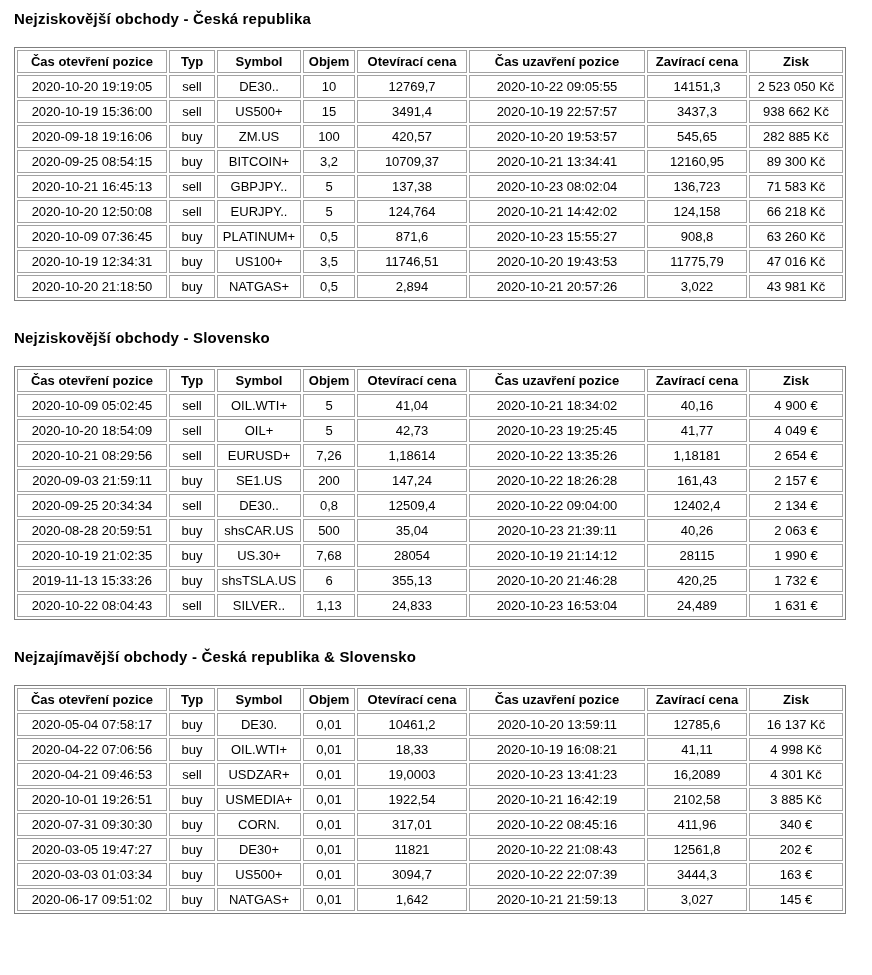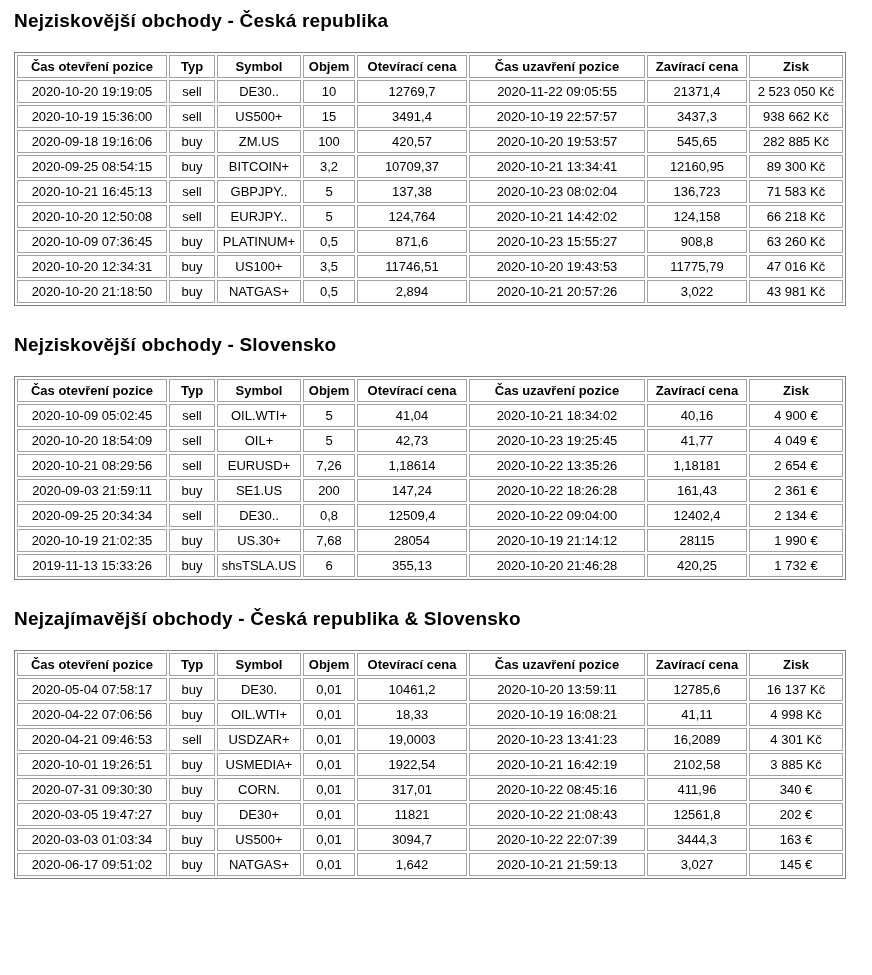--- a/index.html
+++ b/index.html
@@ -9,21 +9,21 @@
     font-family: "Liberation Sans", "DejaVu Sans", sans-serif;
     color: #000000;
   }
   .page {
     width: 872px;
     box-sizing: border-box;
     padding: 10px 8px 20px 14px;
   }
   .section { margin-bottom: 6px; }
   .section-title {
-    font-size: 19px;
+    font-size: 15px;
     font-weight: bold;
     margin: 0 0 20px 0;
     letter-spacing: 0.2px;
   }
   .section + .section .section-title { margin-top: 21px; }
   table.trades {
     border-collapse: separate;
     border-spacing: 2px;
     border: 1px solid #7f7f7f;
     background: #ffffff;
@@ -81,22 +81,22 @@
             <th>Zisk</th>
           </tr>
         </thead>
         <tbody>
           <tr>
             <td>2020-10-20 19:19:05</td>
             <td>sell</td>
             <td>DE30..</td>
             <td>10</td>
             <td>12769,7</td>
-            <td>2020-11-22 09:05:55</td>
-            <td>21371,4</td>
+            <td>2020-10-22 09:05:55</td>
+            <td>14151,3</td>
             <td>2 523 050 Kč</td>
           </tr>
           <tr>
             <td>2020-10-19 15:36:00</td>
             <td>sell</td>
             <td>US500+</td>
             <td>15</td>
             <td>3491,4</td>
             <td>2020-10-19 22:57:57</td>
             <td>3437,3</td>
@@ -146,21 +146,21 @@
             <td>2020-10-09 07:36:45</td>
             <td>buy</td>
             <td>PLATINUM+</td>
             <td>0,5</td>
             <td>871,6</td>
             <td>2020-10-23 15:55:27</td>
             <td>908,8</td>
             <td>63 260 Kč</td>
           </tr>
           <tr>
-            <td>2020-10-20 12:34:31</td>
+            <td>2020-10-19 12:34:31</td>
             <td>buy</td>
             <td>US100+</td>
             <td>3,5</td>
             <td>11746,51</td>
             <td>2020-10-20 19:43:53</td>
             <td>11775,79</td>
             <td>47 016 Kč</td>
           </tr>
           <tr>
             <td>2020-10-20 21:18:50</td>
@@ -233,51 +233,71 @@
             <td>2 654 €</td>
           </tr>
           <tr>
             <td>2020-09-03 21:59:11</td>
             <td>buy</td>
             <td>SE1.US</td>
             <td>200</td>
             <td>147,24</td>
             <td>2020-10-22 18:26:28</td>
             <td>161,43</td>
-            <td>2 361 €</td>
+            <td>2 157 €</td>
           </tr>
           <tr>
             <td>2020-09-25 20:34:34</td>
             <td>sell</td>
             <td>DE30..</td>
             <td>0,8</td>
             <td>12509,4</td>
             <td>2020-10-22 09:04:00</td>
             <td>12402,4</td>
             <td>2 134 €</td>
           </tr>
           <tr>
+            <td>2020-08-28 20:59:51</td>
+            <td>buy</td>
+            <td>shsCAR.US</td>
+            <td>500</td>
+            <td>35,04</td>
+            <td>2020-10-23 21:39:11</td>
+            <td>40,26</td>
+            <td>2 063 €</td>
+          </tr>
+          <tr>
             <td>2020-10-19 21:02:35</td>
             <td>buy</td>
             <td>US.30+</td>
             <td>7,68</td>
             <td>28054</td>
             <td>2020-10-19 21:14:12</td>
             <td>28115</td>
             <td>1 990 €</td>
           </tr>
           <tr>
             <td>2019-11-13 15:33:26</td>
             <td>buy</td>
             <td>shsTSLA.US</td>
             <td>6</td>
             <td>355,13</td>
             <td>2020-10-20 21:46:28</td>
             <td>420,25</td>
             <td>1 732 €</td>
+          </tr>
+          <tr>
+            <td>2020-10-22 08:04:43</td>
+            <td>sell</td>
+            <td>SILVER..</td>
+            <td>1,13</td>
+            <td>24,833</td>
+            <td>2020-10-23 16:53:04</td>
+            <td>24,489</td>
+            <td>1 631 €</td>
           </tr>
         </tbody>
       </table>
   </div>
 
   <div class="section">
     <h2 class="section-title">Nejzajímavější obchody - Česká republika &amp; Slovensko</h2>
     <table class="trades">
         <colgroup>
           <col class="c-open-time">

